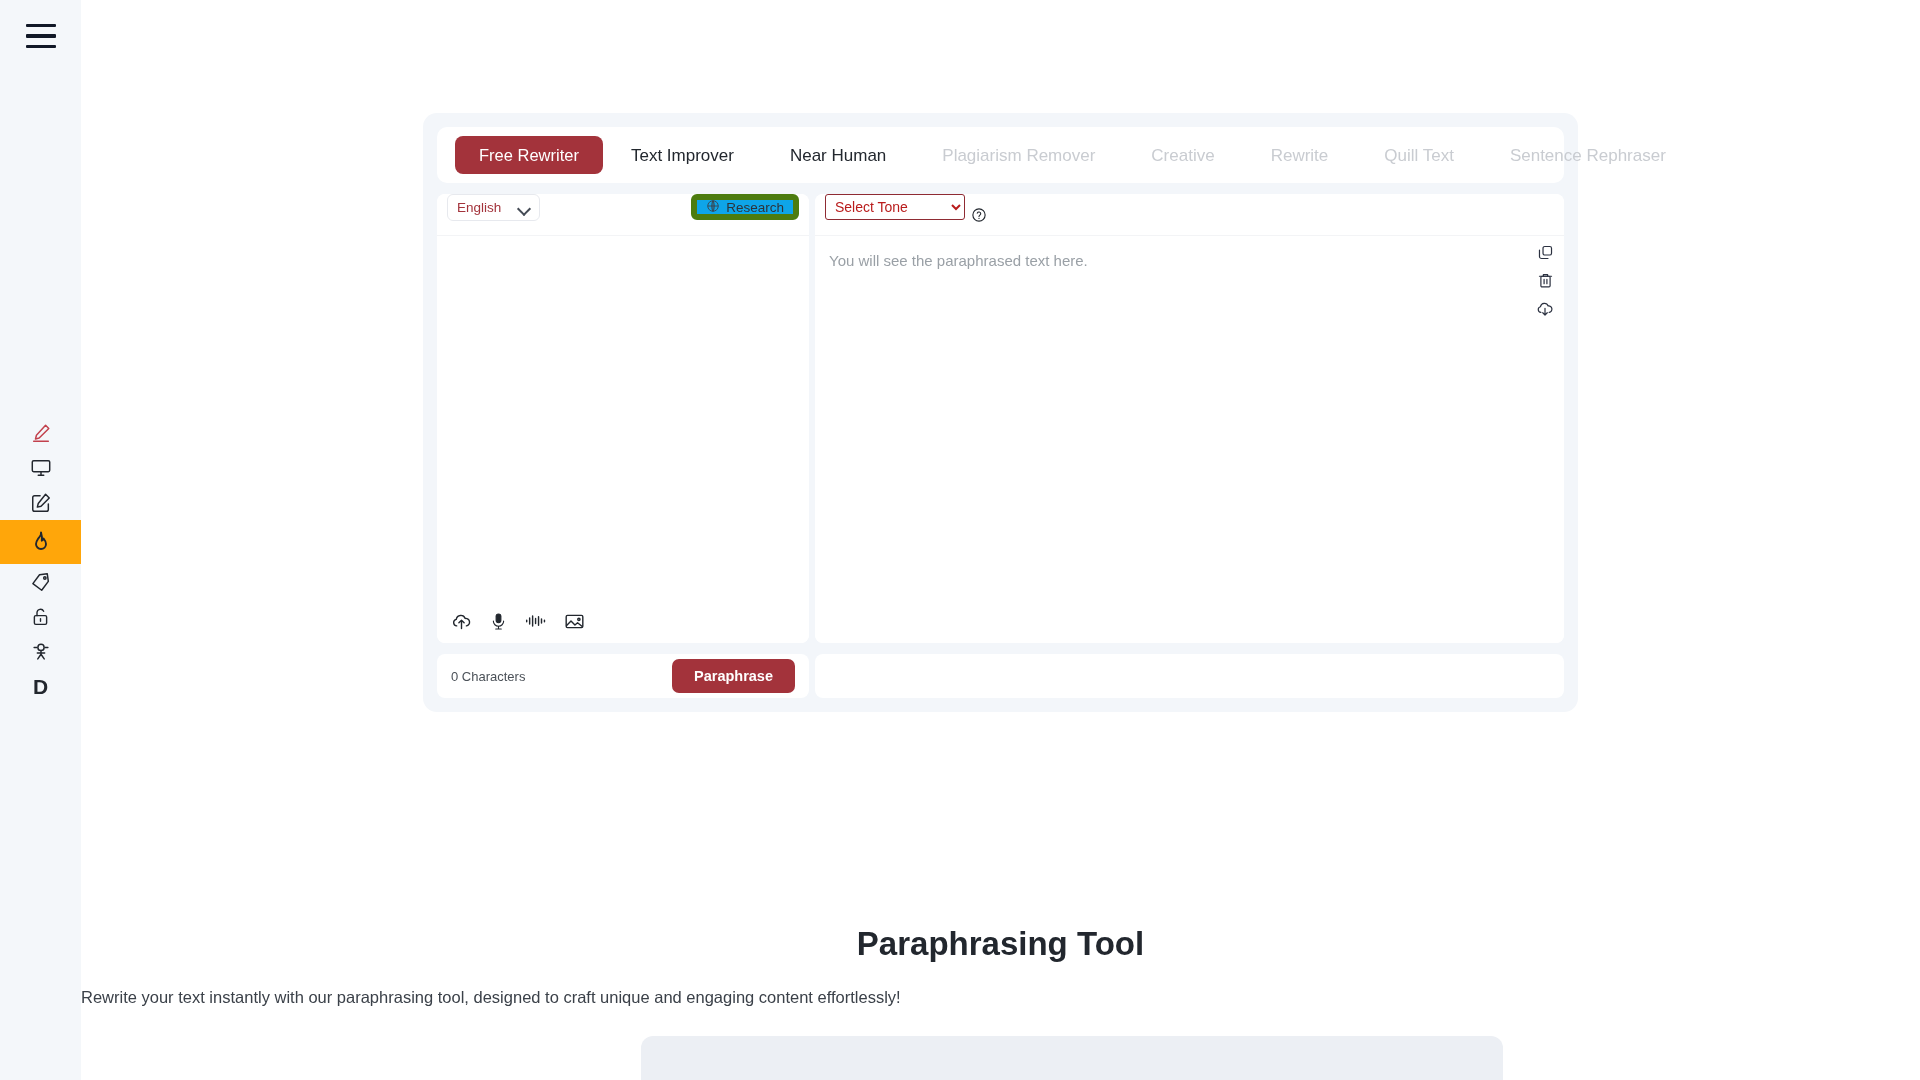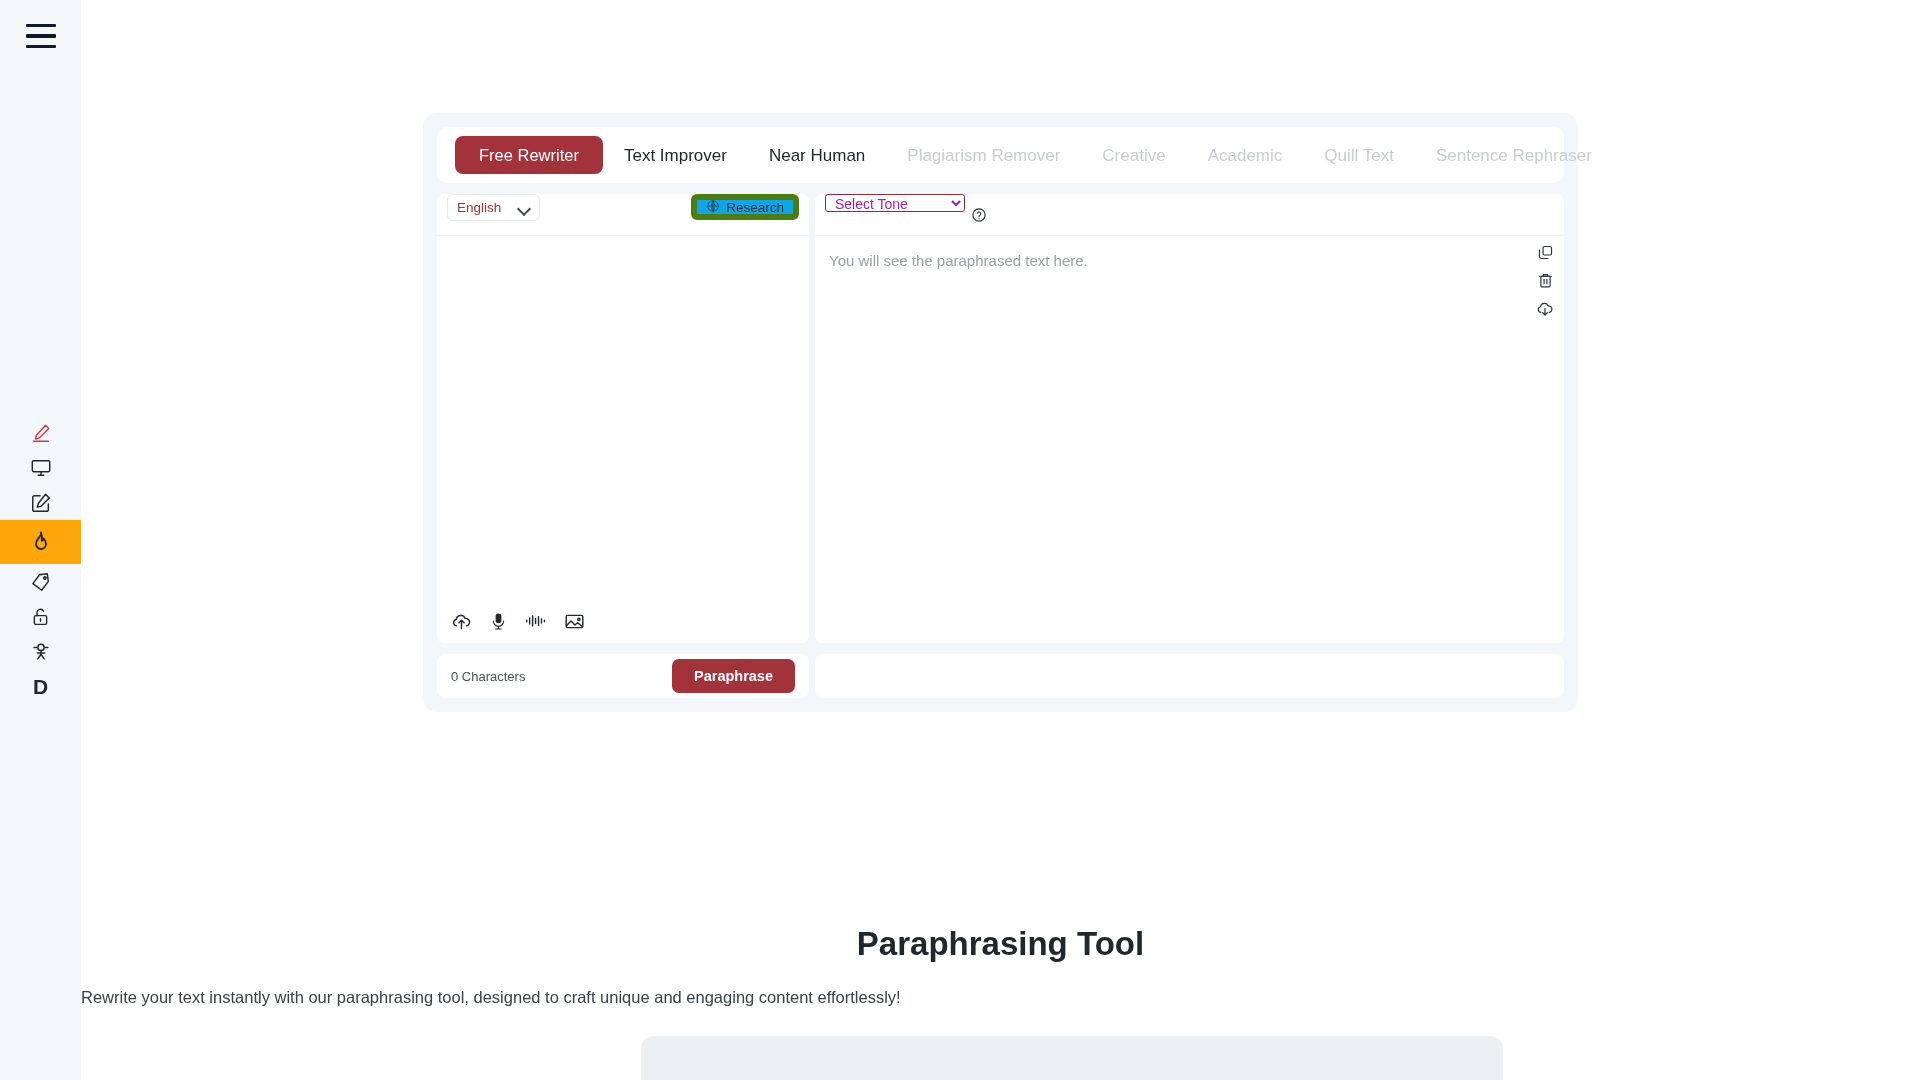--- a/index.html
+++ b/index.html
@@ -70,21 +70,21 @@
     border-radius: 10px;
     height: 56px;
     display: flex;
     align-items: center;
     padding: 0 18px;
     gap: 0px;
   }
   .tab {
     font-size: 17px;
     color: #c9ccd1;
-    padding: 0 21px;
+    padding: 0 28px;
     cursor: pointer;
     white-space: nowrap;
     line-height: 1;
   }
   .tab.dark { color: #22272e; }
   .tab.active {
     background: #a3333b;
     color: #ffffff;
     border-radius: 8px;
     padding: 11px 24px;
@@ -142,24 +142,24 @@
     cursor: pointer;
     font-size: 13.5px;
     color: #2d3339;
   }
 
   .tone-select {
     -webkit-appearance: menulist;
     appearance: menulist;
     border: 1px solid #8f2b33;
     border-radius: 3px;
-    height: 18px;
+    height: 26px;
     width: 140px;
     font-size: 14px;
-    color: #a21caf;
+    color: #b91c1c;
     background: #ffffff;
     font-family: "Liberation Sans", sans-serif;
     padding-left: 5px;
     cursor: pointer;
   }
   .help-icon { margin-left: 6px; cursor: pointer; display:flex; align-items:center;}
 
   .editor {
     height: 363px;
     position: relative;
@@ -347,21 +347,21 @@
 <div class="main">
 
   <div class="tool-shell">
 
     <div class="tabs-card">
       <div class="tab active">Free Rewriter</div>
       <div class="tab dark">Text Improver</div>
       <div class="tab dark">Near Human</div>
       <div class="tab">Plagiarism Remover</div>
       <div class="tab">Creative</div>
-      <div class="tab">Academic</div>
+      <div class="tab">Rewrite</div>
       <div class="tab">Quill Text</div>
       <div class="tab">Sentence Rephraser</div>
     </div>
 
     <div class="panes">
 
       <div class="pane pane-left">
         <div class="pane-top">
           <div class="lang-select">
             <span class="lbl">English</span>

